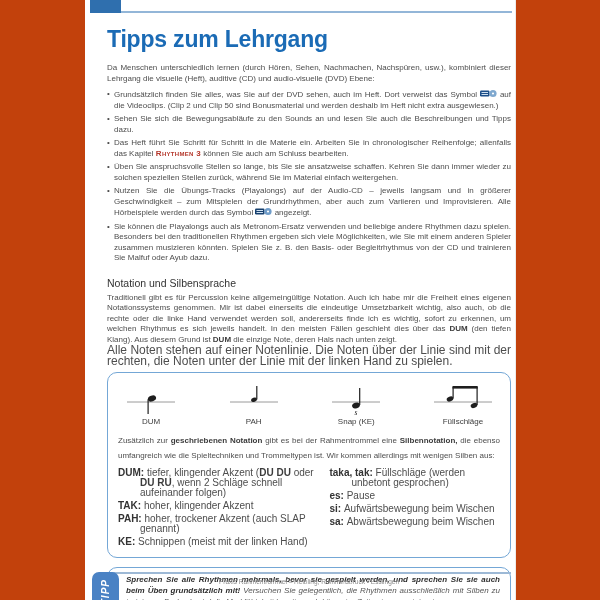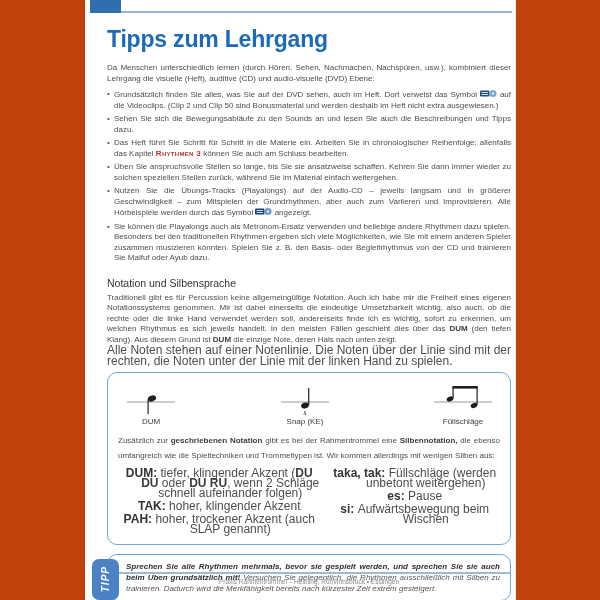--- a/index.html
+++ b/index.html
@@ -25,21 +25,21 @@
   .para2{margin:0 0 0;font-size:12px;line-height:10.5px;text-align:justify;}
   .nbox{margin-top:6px;border:1.5px solid #74a7d6;border-radius:10px;padding:7px 10px 7px 10px;background:#fff;}
   .sym-row{display:flex;align-items:flex-end;justify-content:space-between;padding:0 6px;}
   .symbol{display:flex;flex-direction:column;align-items:center;}
   .sym-icon svg{display:block;}
   .sym-label{font-size:8px;color:#3c3c3c;margin-top:1px;}
   .nbox-intro{margin:7px 0 0;font-size:8px;line-height:15px;text-align:justify;}
   .defs{display:flex;margin-top:5px;gap:9px;}
   .defs-left{flex:0 0 53%;}
   .defs-right{flex:1;}
-  .def{margin:0 0 3px;font-size:12px;line-height:10px;padding-left:22px;text-indent:-22px;text-align:center;}
+  .def{margin:0 0 3px;font-size:10px;line-height:10px;padding-left:22px;text-indent:-22px;}
   .term{font-weight:bold;color:#333;}
   .tip-wrap{position:relative;margin-top:9px;}
   .tip-label{position:absolute;left:-15px;top:5px;width:27px;height:41px;background:#4a82c4;
              border-radius:7px;display:flex;align-items:center;justify-content:center;z-index:2;}
   .tip-label span{writing-mode:vertical-rl;transform:rotate(180deg);color:#fff;font-weight:bold;
                   font-style:italic;font-size:10px;letter-spacing:1px;}
   .tip-box{border:1.5px solid #74a7d6;border-radius:10px;padding:6px 10px 6px 18px;font-size:8px;
            line-height:11px;color:#555;text-align:justify;background:#fff;}
   .tip-box .seg-b{color:#2e2e2e;}
   .footer{position:absolute;left:22px;right:4px;top:572px;}
@@ -113,20 +113,30 @@
                   <ellipse cx="28" cy="18.5" rx="4.2" ry="2.9" transform="rotate(-20 28 18.5)" fill="#1e1e1e"></ellipse>
                   <line x1="24.1" y1="19.3" x2="24.1" y2="34" stroke="#1e1e1e" stroke-width="1.2"></line>
                 </svg>
               </div>
               <div class="sym-label">DUM</div>
             </div>
             <div class="symbol">
               <div class="sym-icon">
                 <svg width="54" height="36" viewBox="0 0 54 36">
                   <line x1="3" y1="22" x2="51" y2="22" stroke="#9a9a9a" stroke-width="1"></line>
+                  <ellipse cx="27" cy="19.8" rx="3" ry="2.1" transform="rotate(-20 27 19.8)" fill="#1e1e1e"></ellipse>
+                  <line x1="29.8" y1="19.5" x2="29.8" y2="6" stroke="#1e1e1e" stroke-width="1.2"></line>
+                </svg>
+              </div>
+              <div class="sym-label">PAH</div>
+            </div>
+            <div class="symbol">
+              <div class="sym-icon">
+                <svg width="54" height="36" viewBox="0 0 54 36">
+                  <line x1="3" y1="22" x2="51" y2="22" stroke="#9a9a9a" stroke-width="1"></line>
                   <ellipse cx="27" cy="25.5" rx="4" ry="2.8" transform="rotate(-20 27 25.5)" fill="#1e1e1e"></ellipse>
                   <line x1="30.7" y1="25" x2="30.7" y2="8" stroke="#1e1e1e" stroke-width="1.2"></line>
                   <text x="27" y="35" text-anchor="middle" font-size="7.5" font-style="italic" fill="#1e1e1e" font-family="Liberation Serif, serif">s</text>
                 </svg>
               </div>
               <div class="sym-label">Snap (KE)</div>
             </div>
             <div class="symbol">
               <div class="sym-icon">
                 <svg width="62" height="36" viewBox="0 0 62 36">
@@ -140,25 +150,27 @@
               </div>
               <div class="sym-label">Füllschläge</div>
             </div>
           </div>
         <p class="nbox-intro"><span>Zusätzlich zur </span><span class="seg-b">geschriebenen Notation</span><span> gibt es bei der Rahmentrommel eine </span><span class="seg-b">Silbennotation,</span><span> die ebenso umfangreich wie die Spieltechniken und Trommeltypen ist. Wir kommen allerdings mit wenigen Silben aus:</span></p>
         <div class="defs">
           <div class="defs-left">
               <p class="def"><span class="term">DUM: </span><span>tiefer, klingender Akzent (</span><span class="seg-b">DU DU</span><span> oder </span><span class="seg-b">DU RU</span><span>, wenn 2 Schläge schnell aufeinander folgen)</span></p>
               <p class="def"><span class="term">TAK: </span><span>hoher, klingender Akzent</span></p>
               <p class="def"><span class="term">PAH: </span><span>hoher, trockener Akzent (auch SLAP genannt)</span></p>
+              <p class="def"><span class="term">KE: </span><span>Schnippen (meist mit der linken Hand)</span></p>
             </div>
           <div class="defs-right">
-              <p class="def"><span class="term">taka, tak: </span><span>Füllschläge (werden unbetont weitergehen)</span></p>
+              <p class="def"><span class="term">taka, tak: </span><span>Füllschläge (werden unbetont gesprochen)</span></p>
               <p class="def"><span class="term">es: </span><span>Pause</span></p>
               <p class="def"><span class="term">si: </span><span>Aufwärtsbewegung beim Wischen</span></p>
+              <p class="def"><span class="term">sa: </span><span>Abwärtsbewegung beim Wischen</span></p>
             </div>
         </div>
       </div>
 
       <div class="tip-wrap">
         <div class="tip-label">
           <span>TIPP</span>
         </div>
         <div class="tip-box"><span class="seg-b seg-i">Sprechen Sie alle Rhythmen mehrmals, bevor sie gespielt werden, und sprechen Sie sie auch beim Üben grundsätzlich mit!</span><span class="seg-i"> Versuchen Sie gelegentlich, die Rhythmen ausschließlich mit Silben zu trainieren. Dadurch wird die Merkfähigkeit bereits nach kürzester Zeit extrem gesteigert.</span></div>
       </div>

